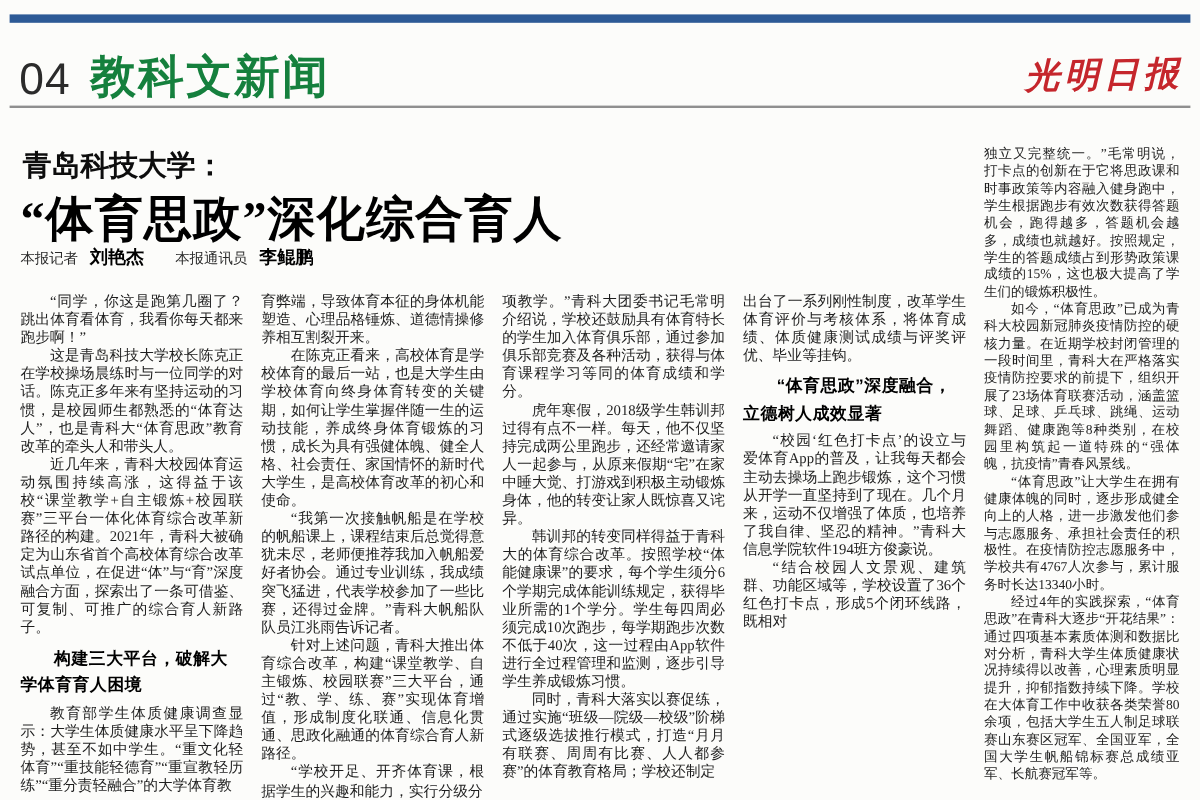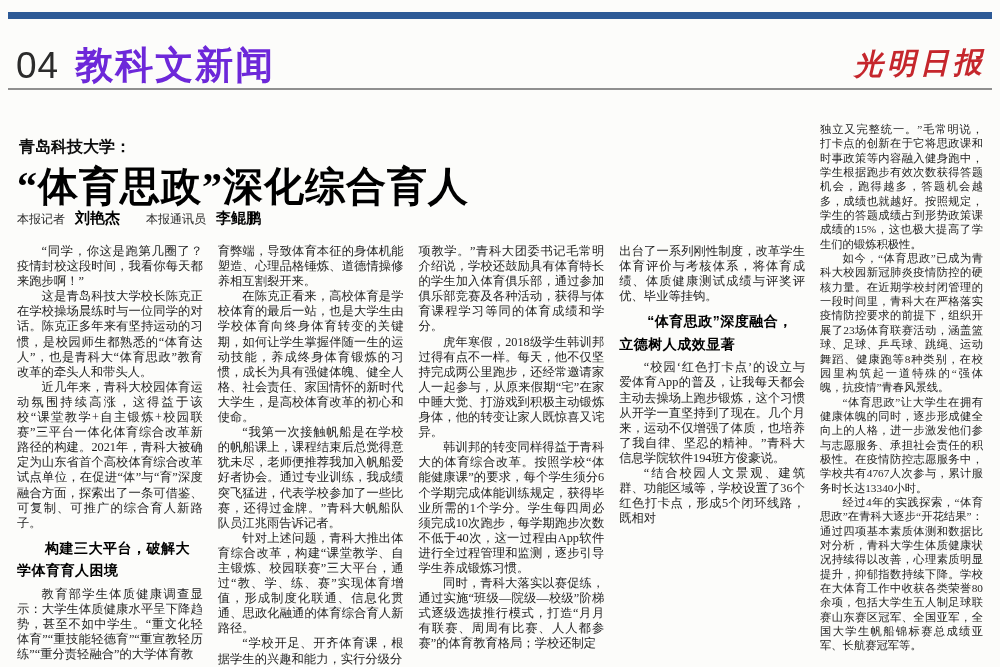--- a/index.html
+++ b/index.html
@@ -14,22 +14,22 @@
   .dateline{font-size:11px;font-weight:bold;color:#1b1b1b;margin-left:20px;padding-bottom:3px;
             font-family:"Liberation Sans","DejaVu Sans",sans-serif;}
   .dateline span{margin-right:14px;}
   .logo{margin-left:auto;font-size:29px;line-height:1;font-weight:bold;font-style:italic;
         letter-spacing:4px;transform:rotate(-1deg);padding-bottom:6px;
         font-family:"Liberation Serif","DejaVu Serif",serif;}
   .rule{position:absolute;left:8px;right:8px;top:88px;border-top:2px solid #8f8f8f;}
   .content{position:absolute;left:17px;right:17px;top:122px;bottom:6px;display:flex;gap:15px;}
   .left-region{flex:0 0 788px;display:flex;flex-direction:column;}
   .headline-block{height:122px;flex:0 0 auto;}
-  .kicker{font-family:"Liberation Sans","DejaVu Sans",sans-serif;font-weight:bold;font-size:16px;
-          line-height:1.1;margin:16px 0 0 2px;color:#0d0d0d;}
+  .kicker{font-family:"Liberation Sans","DejaVu Sans",sans-serif;font-weight:bold;font-size:24px;
+          line-height:1.1;margin:4px 0 0 2px;color:#0d0d0d;}
   .headline{font-size:40px;font-weight:900;line-height:1.1;margin-top:9px;letter-spacing:1px;color:#000;}
   .byline{margin-top:0;display:flex;align-items:baseline;font-size:12px;color:#2a2a2a;}
   .byline .bl-label{margin-right:10px;}
   .byline .bl-name{font-size:15px;font-weight:bold;margin-right:26px;color:#000;}
   .cols4{display:flex;gap:15px;flex:1;}
   .col{flex:1;min-width:0;}
   .col p{font-size:12.3px;line-height:15.1px;text-align:justify;margin:0;}
   .col p.indent{text-indent:2em;}
   .col h3{font-family:"Liberation Sans","DejaVu Sans",sans-serif;font-size:14px;line-height:22.5px;
           font-weight:bold;margin:6px 0 5px;text-indent:2em;color:#000;letter-spacing:0.5px;}
@@ -37,41 +37,41 @@
   .col5 p{font-size:11.3px;line-height:14.35px;}
 </style>
 </head>
 <body>
 
 <div class="page">
   <div class="topbar" style="background: rgb(45, 90, 150);"></div>
 
   <header class="masthead">
     <span class="pagenum">04</span>
-    <span class="section-title" style="color: #6d28d9;">教科文新闻</span>
+    <span class="section-title" style="color: #15803d;">教科文新闻</span>
     <span class="logo" style="color: rgb(197, 38, 44);">光明日报</span>
   </header>
 
   <div class="rule"></div>
 
   <main class="content">
     <div class="left-region">
       <div class="headline-block">
         <div class="kicker">青岛科技大学：</div>
         <div class="headline">“体育思政”深化综合育人</div>
         <div class="byline">
           <span class="bl-label">本报记者</span>
           <span class="bl-name">刘艳杰</span>
           <span class="bl-label">本报通讯员</span>
           <span class="bl-name">李鲲鹏</span>
         </div>
       </div>
       <div class="cols4">
         <div class="col">
-            <p class="indent">“同学，你这是跑第几圈了？疫情封校这段时间，我看你每天都来跑步啊！”</p>
+            <p class="indent">“同学，你这是跑第几圈了？跳出体育看体育，我看你每天都来跑步啊！”</p>
             <p class="indent">这是青岛科技大学校长陈克正在学校操场晨练时与一位同学的对话。陈克正多年来有坚持运动的习惯，是校园师生都熟悉的“体育达人”，也是青科大“体育思政”教育改革的牵头人和带头人。</p>
             <p class="indent">近几年来，青科大校园体育运动氛围持续高涨，这得益于该校“课堂教学+自主锻炼+校园联赛”三平台一体化体育综合改革新路径的构建。2021年，青科大被确定为山东省首个高校体育综合改革试点单位，在促进“体”与“育”深度融合方面，探索出了一条可借鉴、可复制、可推广的综合育人新路子。</p>
             <h3>构建三大平台，破解大学体育育人困境</h3>
             <p class="indent">教育部学生体质健康调查显示：大学生体质健康水平呈下降趋势，甚至不如中学生。“重文化轻体育”“重技能轻德育”“重宣教轻历练”“重分责轻融合”的大学体育教</p>
           </div>
         <div class="col">
             <p class="noindent">育弊端，导致体育本征的身体机能塑造、心理品格锤炼、道德情操修养相互割裂开来。</p>
             <p class="indent">在陈克正看来，高校体育是学校体育的最后一站，也是大学生由学校体育向终身体育转变的关键期，如何让学生掌握伴随一生的运动技能，养成终身体育锻炼的习惯，成长为具有强健体魄、健全人格、社会责任、家国情怀的新时代大学生，是高校体育改革的初心和使命。</p>
             <p class="indent">“我第一次接触帆船是在学校的帆船课上，课程结束后总觉得意犹未尽，老师便推荐我加入帆船爱好者协会。通过专业训练，我成绩突飞猛进，代表学校参加了一些比赛，还得过金牌。”青科大帆船队队员江兆雨告诉记者。</p>
             <p class="indent">针对上述问题，青科大推出体育综合改革，构建“课堂教学、自主锻炼、校园联赛”三大平台，通过“教、学、练、赛”实现体育增值，形成制度化联通、信息化贯通、思政化融通的体育综合育人新路径。</p>

